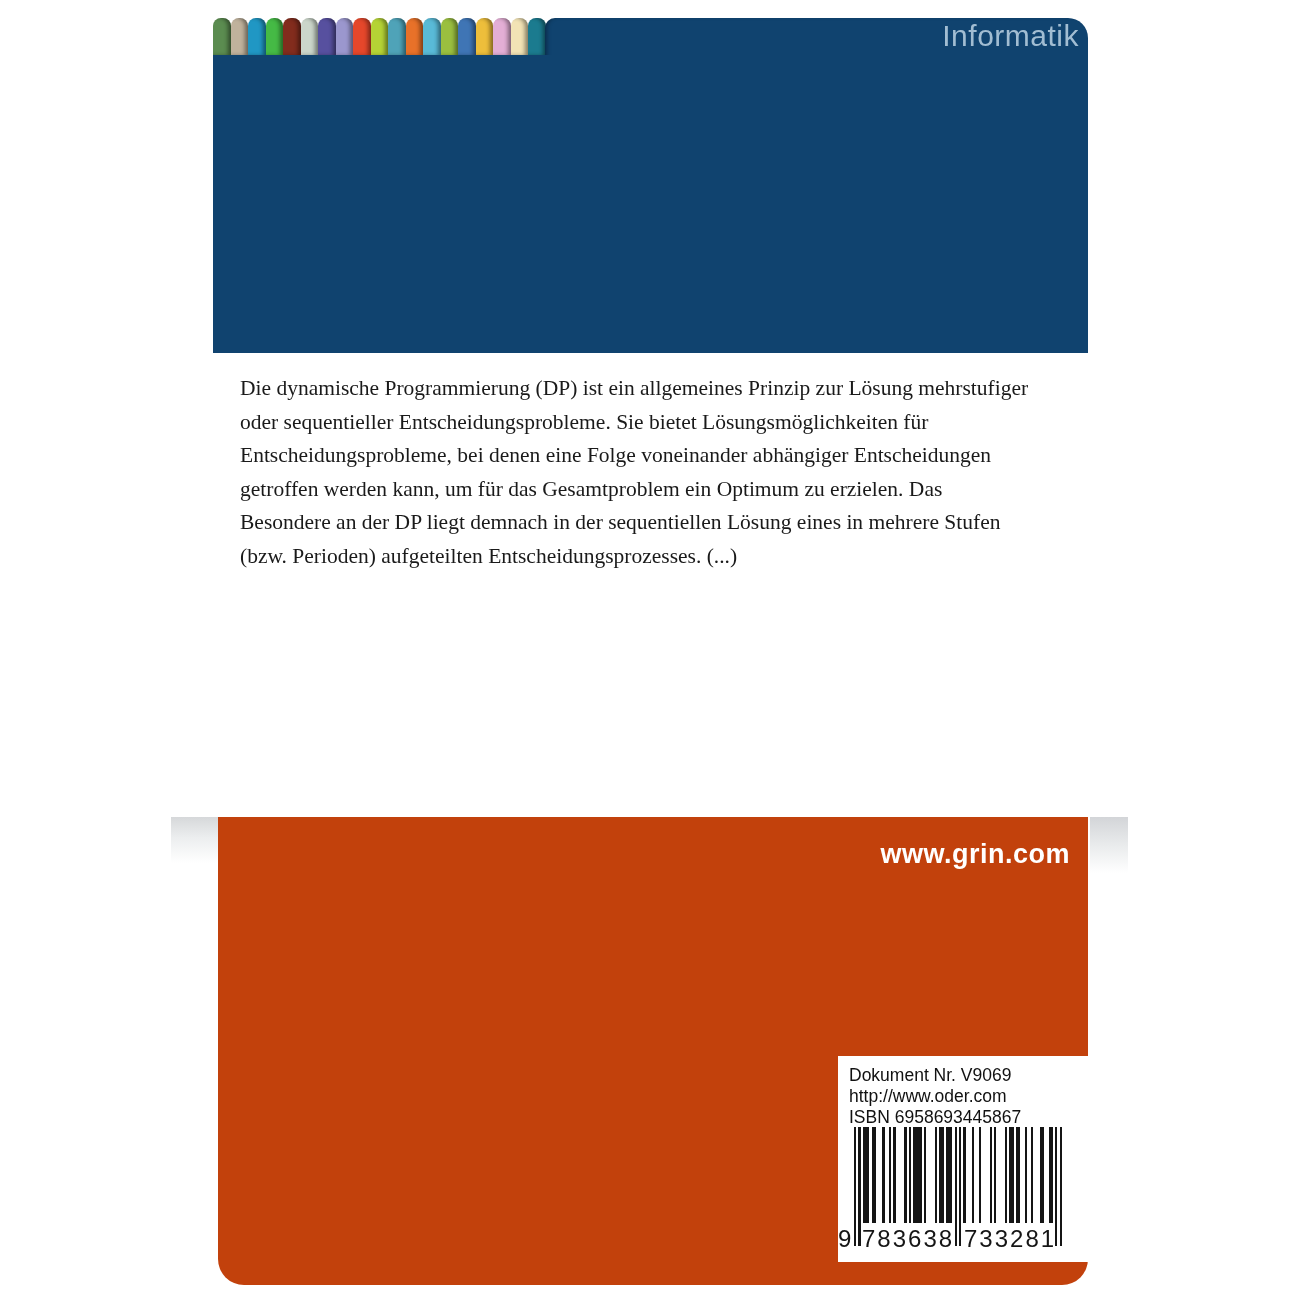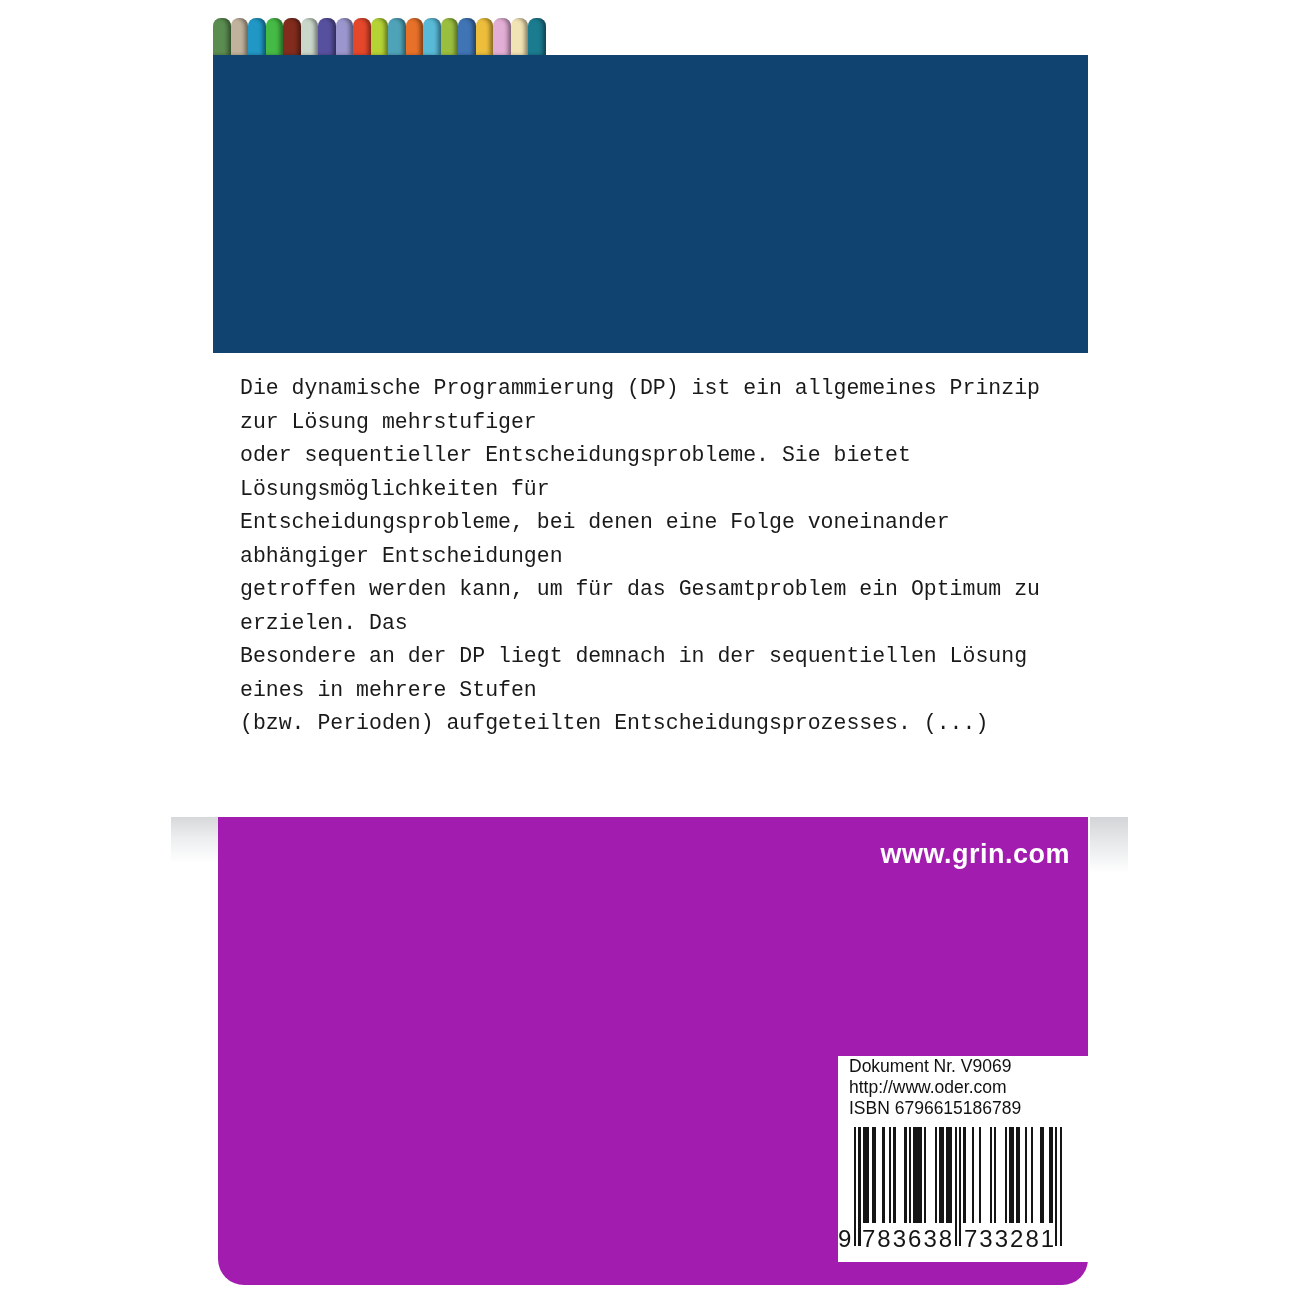--- a/index.html
+++ b/index.html
@@ -32,57 +32,57 @@
     font-size:30px;
     letter-spacing:0.5px;
   }
   .navy-top{
     position:absolute;left:213px;top:55px;width:875px;height:298px;
     background:#10436f;
   }
   
   .abstract{
     position:absolute;left:240px;top:372px;width:840px;
-    font-family:Liberation Mono, monospace;
+    font-family:Liberation Serif, serif;
     font-size:21.5px;line-height:33.5px;
     color:#1a1a1a;
     white-space:pre-line;
   }
   
   .page-edge-left{
     position:absolute;left:171px;top:817px;width:47px;height:46px;
     background:linear-gradient(to bottom,#d6d8da 0%,#eceeef 45%,#ffffff 100%);
   }
   .page-edge-right{
     position:absolute;left:1090px;top:817px;width:38px;height:56px;
     background:linear-gradient(to bottom,#d3d5d8 0%,#e9ebec 50%,#ffffff 100%);
   }
   .navy-bottom{
     position:absolute;left:218px;top:817px;width:870px;height:468px;
-    background:#a21caf;
+    background:#c2410c;
     border-radius:0 0 26px 26px;
   }
   .grin-url{
     position:absolute;right:18px;top:22px;
     color:#ffffff;
     font-size:27px;
     font-weight:bold;
     letter-spacing:0.5px;
   }
   
   .barcode-box{
     position:absolute;right:0;top:239px;width:250px;height:206px;
     background:#ffffff;
   }
   .bc-line{
     margin:0 0 0 11px;
     font-size:17.5px;line-height:21px;
     color:#111111;
   }
-  .bc-line:first-child{padding-top:0;}
+  .bc-line:first-child{padding-top:9px;}
   .barcode{
     position:absolute;left:16px;top:71px;width:209px;height:135px;
   }
   .bars{
     position:absolute;left:0;top:0;
     display:flex;align-items:flex-start;
   }
   .module{width:2.2px;height:96px;}
   .module.bar{background:#151515;}
   .module.tall{height:119px;}
@@ -116,40 +116,43 @@
       <div class="cat-tab" style="background: rgb(232, 113, 41);"></div>
       <div class="cat-tab" style="background: rgb(89, 186, 215);"></div>
       <div class="cat-tab" style="background: rgb(154, 191, 63);"></div>
       <div class="cat-tab" style="background: rgb(63, 117, 181);"></div>
       <div class="cat-tab" style="background: rgb(237, 190, 59);"></div>
       <div class="cat-tab" style="background: rgb(227, 174, 213);"></div>
       <div class="cat-tab" style="background: rgb(242, 227, 181);"></div>
       <div class="cat-tab" style="background: rgb(27, 123, 143);"></div>
     </div>
 
+  <div class="navy-tab-ext">
+    <div class="category-label">Informatik</div>
+  </div>
 
   <div class="navy-top"></div>
 
   <div class="abstract">Die dynamische Programmierung (DP) ist ein allgemeines Prinzip zur Lösung mehrstufiger
 oder sequentieller Entscheidungsprobleme. Sie bietet Lösungsmöglichkeiten für
 Entscheidungsprobleme, bei denen eine Folge voneinander abhängiger Entscheidungen
 getroffen werden kann, um für das Gesamtproblem ein Optimum zu erzielen. Das
 Besondere an der DP liegt demnach in der sequentiellen Lösung eines in mehrere Stufen
 (bzw. Perioden) aufgeteilten Entscheidungsprozesses. (...)</div>
 
   <div class="page-edge-left"></div>
   <div class="page-edge-right"></div>
 
   <div class="navy-bottom">
     <div class="grin-url">www.grin.com</div>
 
     <div class="barcode-box">
       <div class="bc-line">Dokument Nr. V9069</div>
       <div class="bc-line">http://www.oder.com</div>
-      <div class="bc-line">ISBN 6796615186789</div>
+      <div class="bc-line">ISBN 6958693445867</div>
 
       <div class="barcode">
         <div class="bars" id="bars">
             <div class="module bar tall"></div>
             <div class="module tall"></div>
             <div class="module bar tall"></div>
             <div class="module"></div>
             <div class="module bar"></div>
             <div class="module bar"></div>
             <div class="module bar"></div>

